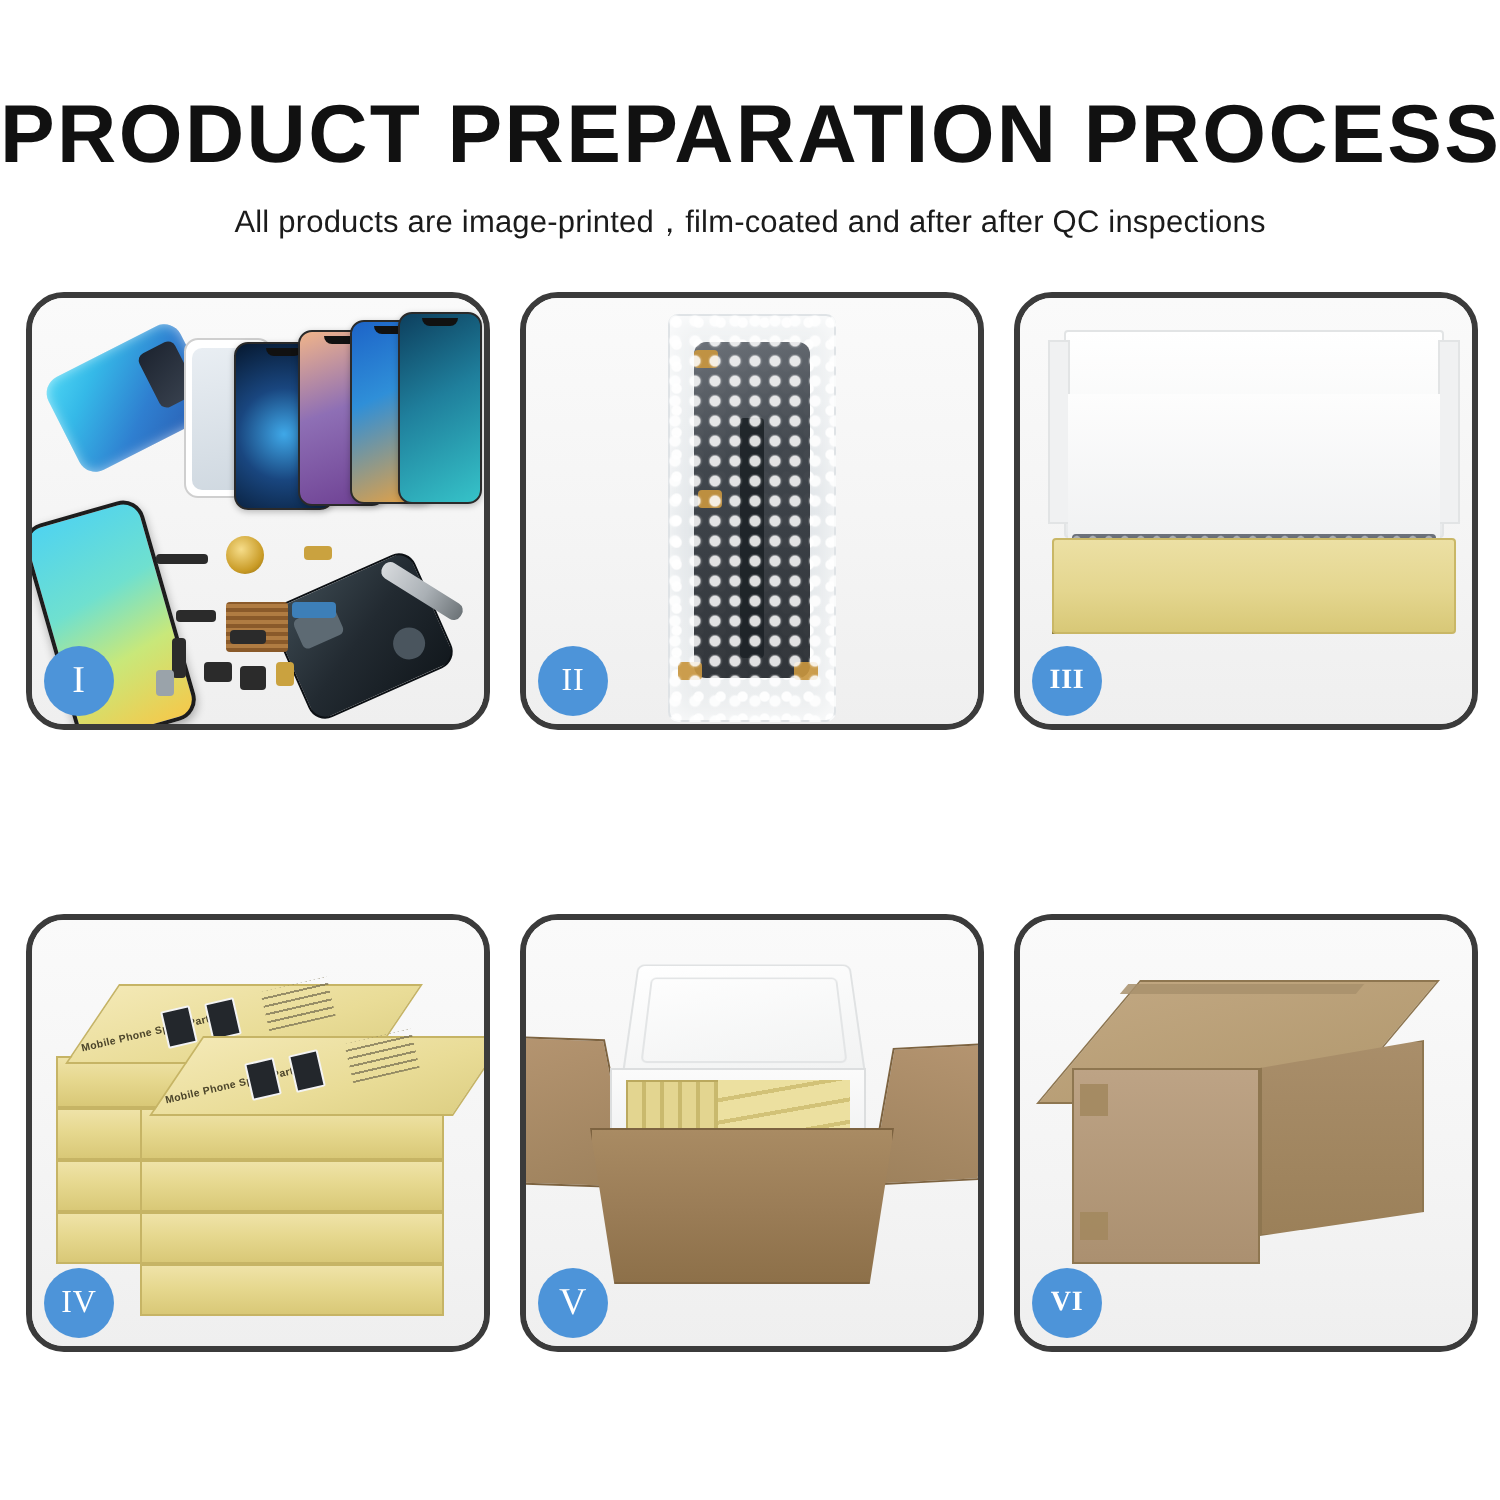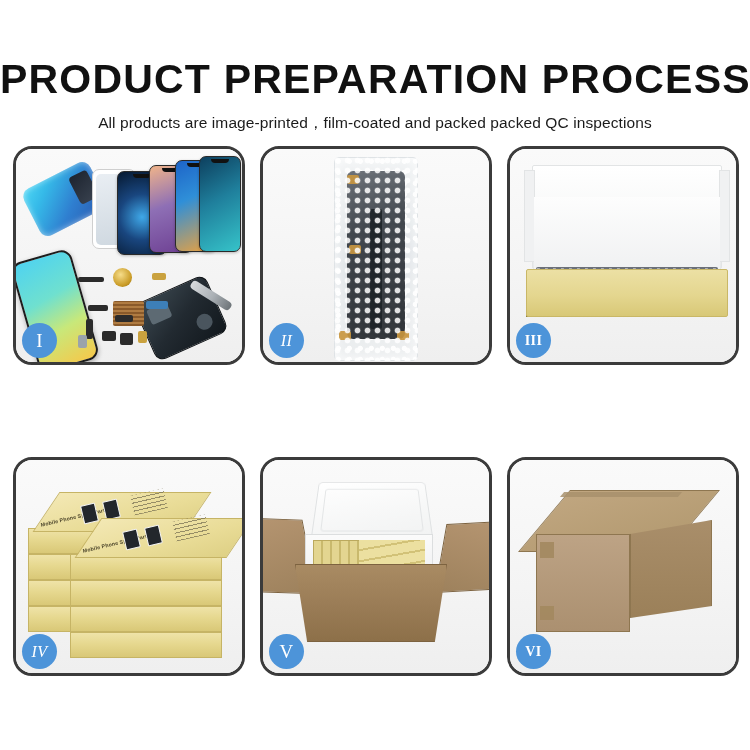--- a/index.html
+++ b/index.html
@@ -13,21 +13,21 @@
   }
 
   #page {
     position: relative;
     width: 750px;
     height: 750px;
     background: #ffffff;
   }
 
   
-  .header { position: absolute; top: 16px; left: 0; width: 750px; text-align: center; }
+  .header { position: absolute; top: 4px; left: 0; width: 750px; text-align: center; }
 
   .page-title {
     font-family: "Liberation Sans", sans-serif;
     font-size: 41px;
     font-weight: 700;
     letter-spacing: 1.2px;
     color: #111111;
     margin-top: 42px;
     line-height: 1.05;
     white-space: nowrap;
@@ -80,21 +80,21 @@
     border-radius: 50%;
     background: #4d94d9;
     color: #ffffff;
     font-family: "Liberation Serif", serif;
     font-size: 19px;
     line-height: 35px;
     text-align: center;
     letter-spacing: 0.4px;
     z-index: 40;
   }
-  .badge.wide { font-size: 16px; font-style: italic; }
+  .badge.wide { font-size: 16px; }
   .badge.xwide { font-size: 14px; font-weight: bold; }
 
   
   .p1-adhesive {
     position: absolute; left: 12px; top: 24px; width: 74px; height: 52px;
     background: linear-gradient(140deg, #4fd8f5 0%, #35b9e8 25%, #2f7fd0 60%, #2a58ad 100%);
     border-radius: 9px; transform: rotate(-27deg);
     box-shadow: inset 0 0 6px rgba(255,255,255,.55);
   }
   .p1-adhesive::after {
@@ -339,21 +339,21 @@
     background: #a3885f; opacity: .9;
   }
 </style>
 </head>
 <body>
 
 <div id="page">
 
   <div class="header">
     <div class="page-title">PRODUCT PREPARATION PROCESS</div>
-    <div class="page-subtitle">All products are image-printed，film-coated and packed packed QC inspections</div>
+    <div class="page-subtitle">All products are image-printed，film-coated and after after QC inspections</div>
   </div>
 
   <div class="grid">
 
     <div class="panel">
       <div class="panel-stage">
         <div class="p1-adhesive"></div>
         <div class="p1-protector"></div>
         <div class="p1-phone p1-ph-a">
             <span class="p1-notch"></span>

